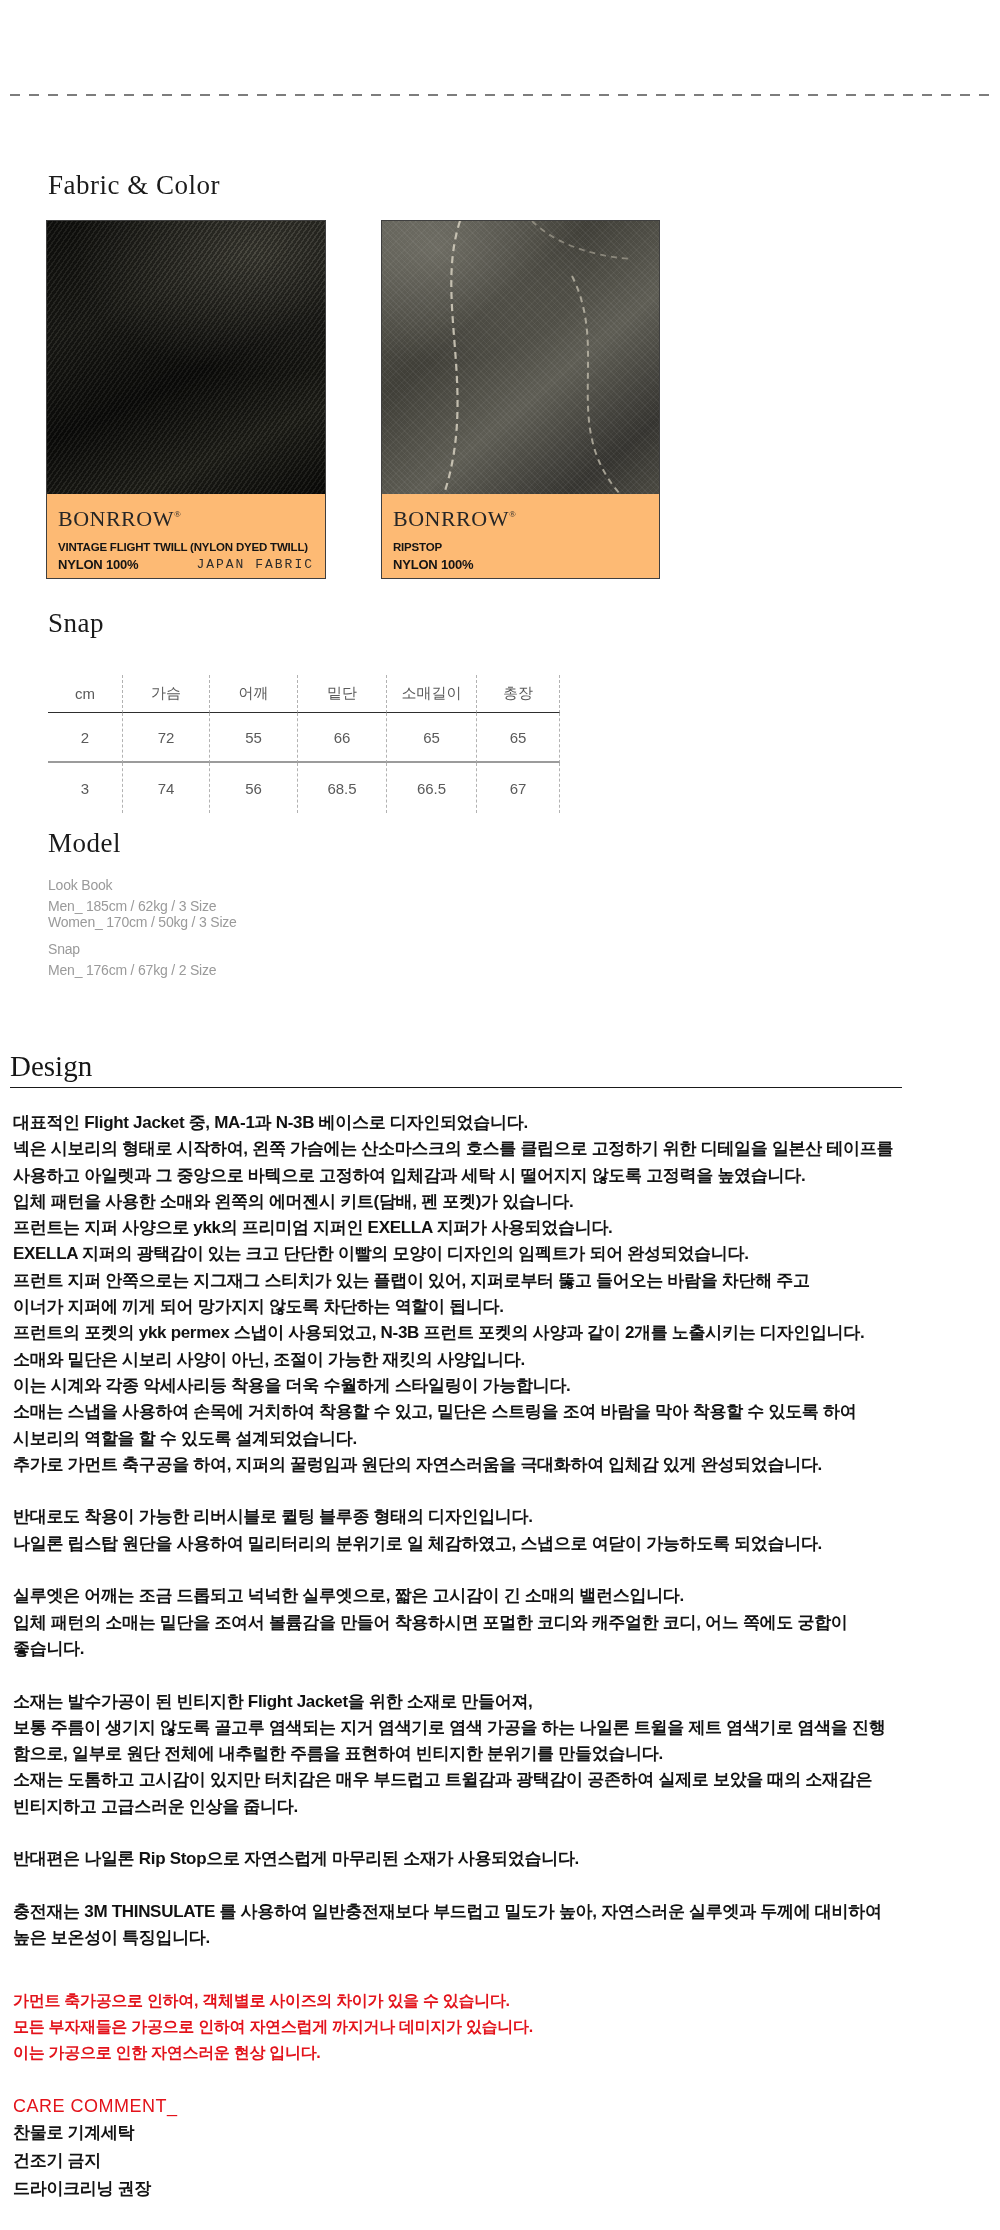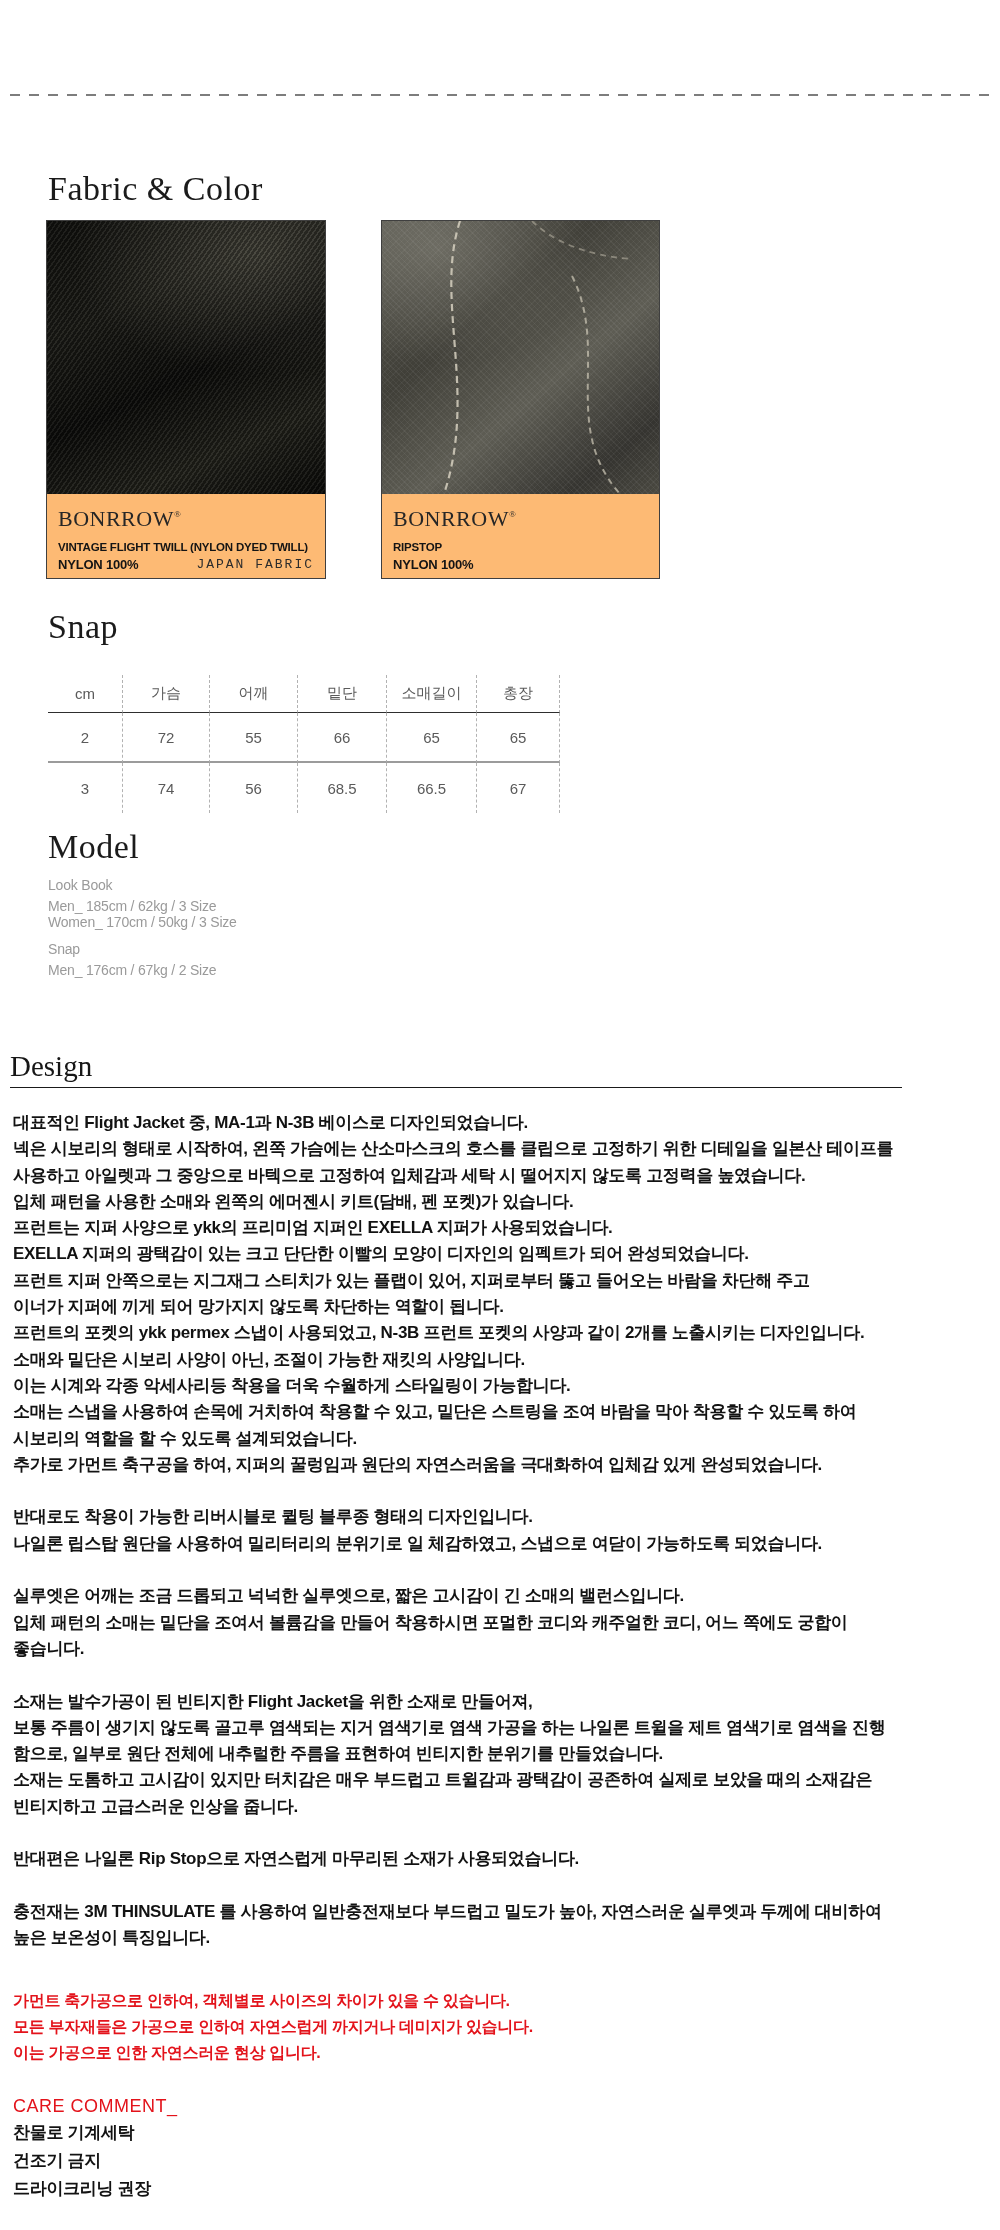--- a/index.html
+++ b/index.html
@@ -5,21 +5,21 @@
   html,body{margin:0;padding:0;background:#ffffff;}
   #page{position:relative;width:1000px;height:2230px;background:#ffffff;overflow:hidden;
         font-family:"Liberation Sans","DejaVu Sans",sans-serif;}
 
   
   .top-dash{position:absolute;left:10px;top:94px;width:980px;height:2px;
     background:repeating-linear-gradient(90deg,#7d7d7d 0 10px,transparent 10px 19px);}
 
   
   .serif-head{position:absolute;font-family:"Liberation Serif","DejaVu Serif",serif;
-    font-size:34px;color:#1b1b1b;letter-spacing:0.5px;font-weight:400;}
+    font-size:27px;color:#1b1b1b;letter-spacing:0.5px;font-weight:400;}
 
   
   .fab-card{position:absolute;top:220px;border:1px solid #3f3f3f;background:#fff;}
   .fab-img{width:100%;height:273px;}
   .fab-img-1{background:
       repeating-linear-gradient(125deg,rgba(255,255,255,0.05) 0 1.5px,rgba(0,0,0,0.28) 1.5px 4px),
       radial-gradient(120% 80% at 75% 12%,rgba(96,94,82,0.55),rgba(0,0,0,0) 55%),
       linear-gradient(155deg,#12120f 0%,#1d1d18 30%,#0d0d0b 55%,#24241d 78%,#0b0b09 100%);}
   .fab-img-2{position:relative;background:
       repeating-linear-gradient(45deg,rgba(255,255,255,0.05) 0 1px,transparent 1px 4px),

